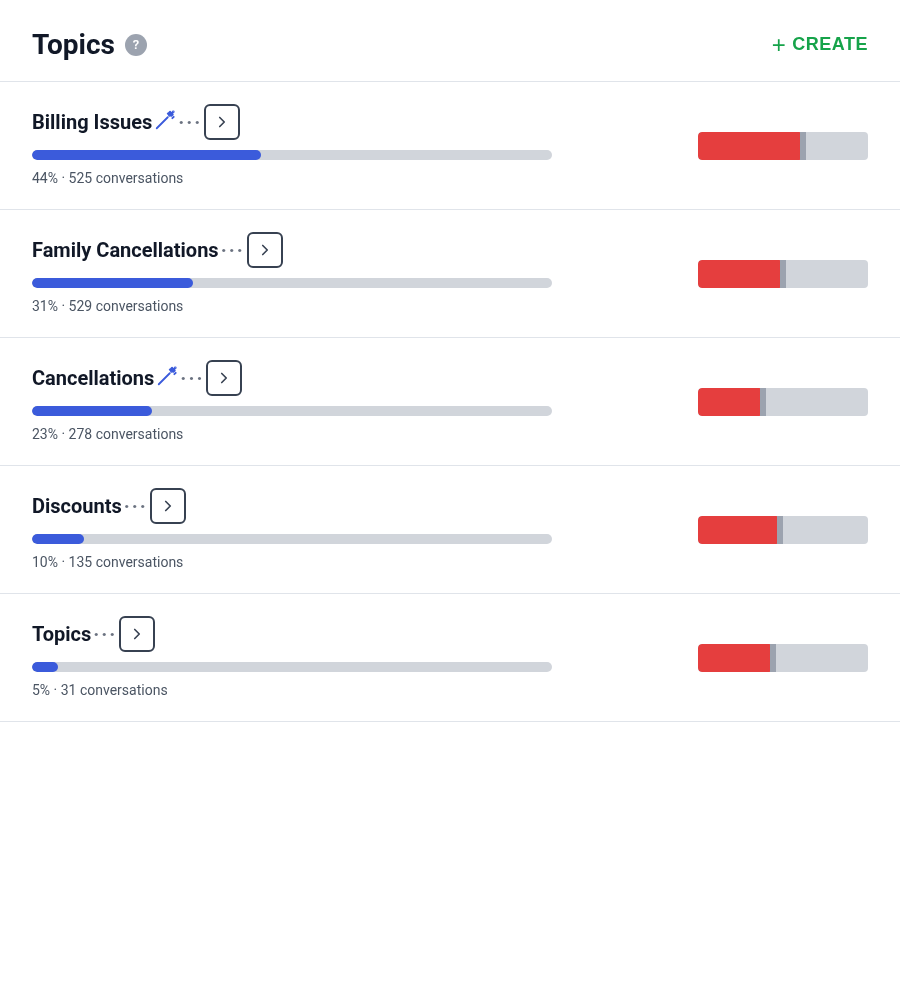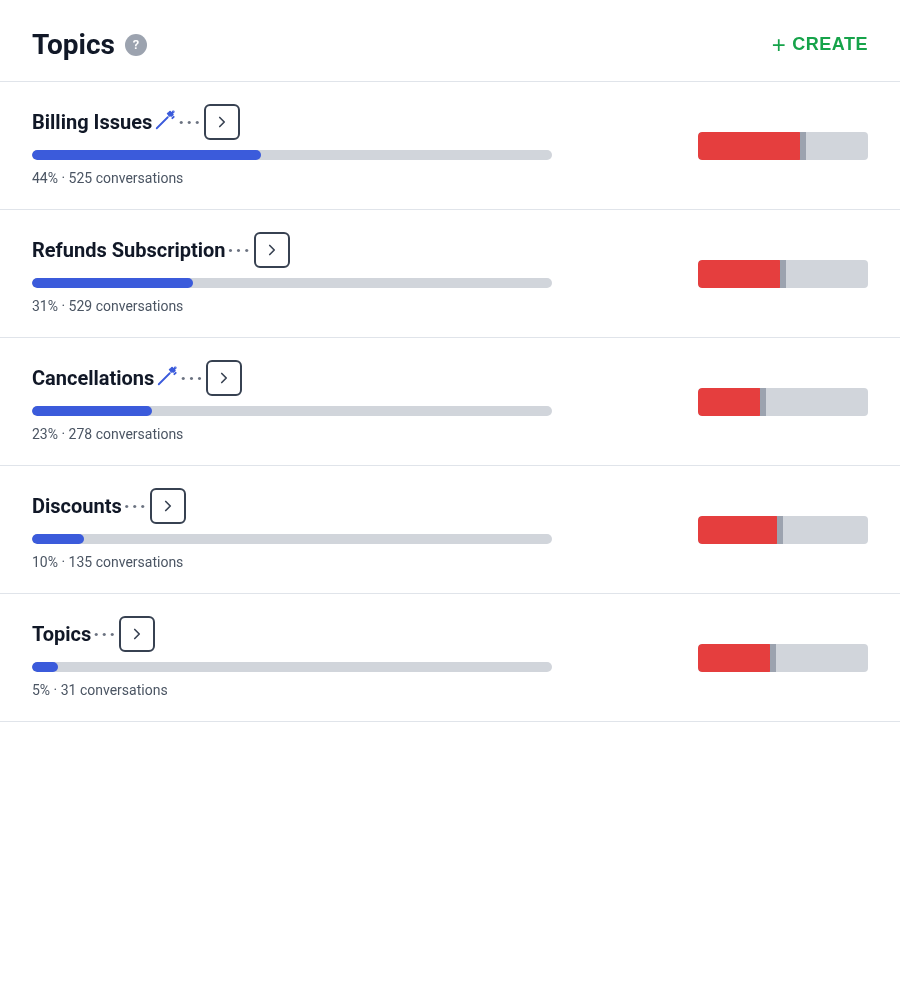--- a/index.html
+++ b/index.html
@@ -223,21 +223,21 @@
     <div class="topic-chart">
       <div class="chart-bar-container">
         <div class="chart-bar-red" style="width: 62%"></div>
         <div class="chart-bar-notch" style="left: calc(62% - 3px)"></div>
       </div>
     </div>
   </div>
     <div class="topic-item">
     <div class="topic-left">
       <div class="topic-header">
-        <span class="topic-name">Refunds Subscription</span>
+        <span class="topic-name">Family Cancellations</span>
 
         <span class="topic-more">···</span>
         <div class="topic-nav">
           <svg xmlns="http://www.w3.org/2000/svg" width="18" height="18" viewBox="0 0 24 24" fill="none" stroke="#374151" stroke-width="2.2" stroke-linecap="round" stroke-linejoin="round">
             <polyline points="9 18 15 12 9 6"></polyline>
           </svg>
         </div>
       </div>
       <div class="progress-bar-container">
         <div class="progress-bar-fill" style="width: 31%"></div>

